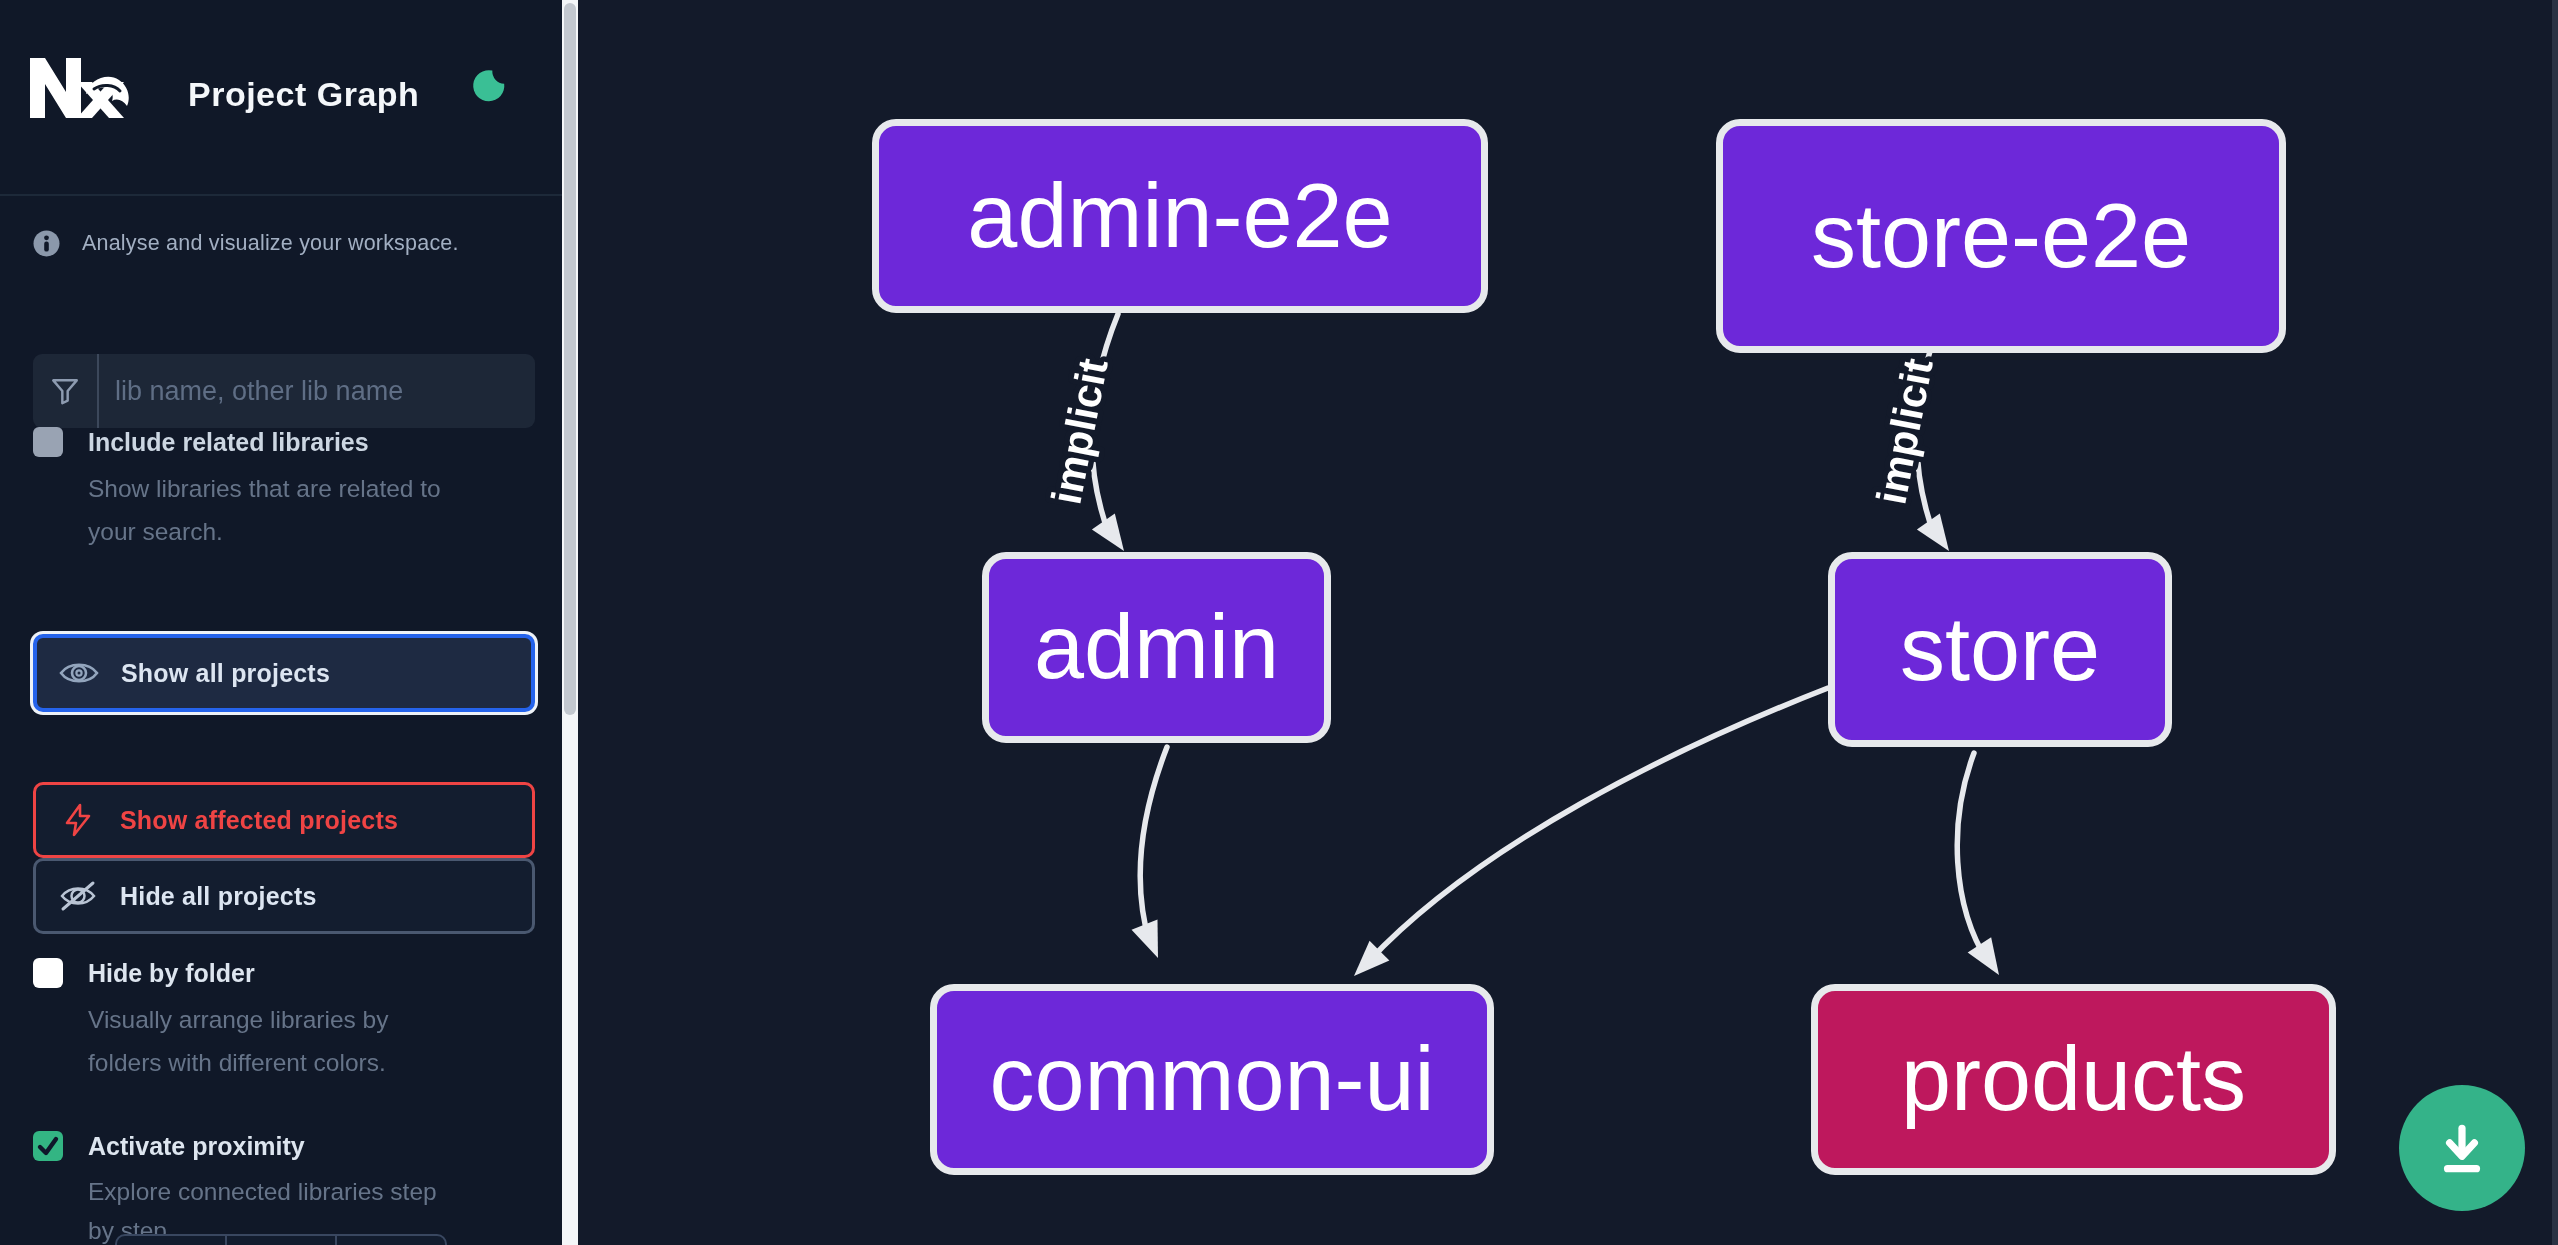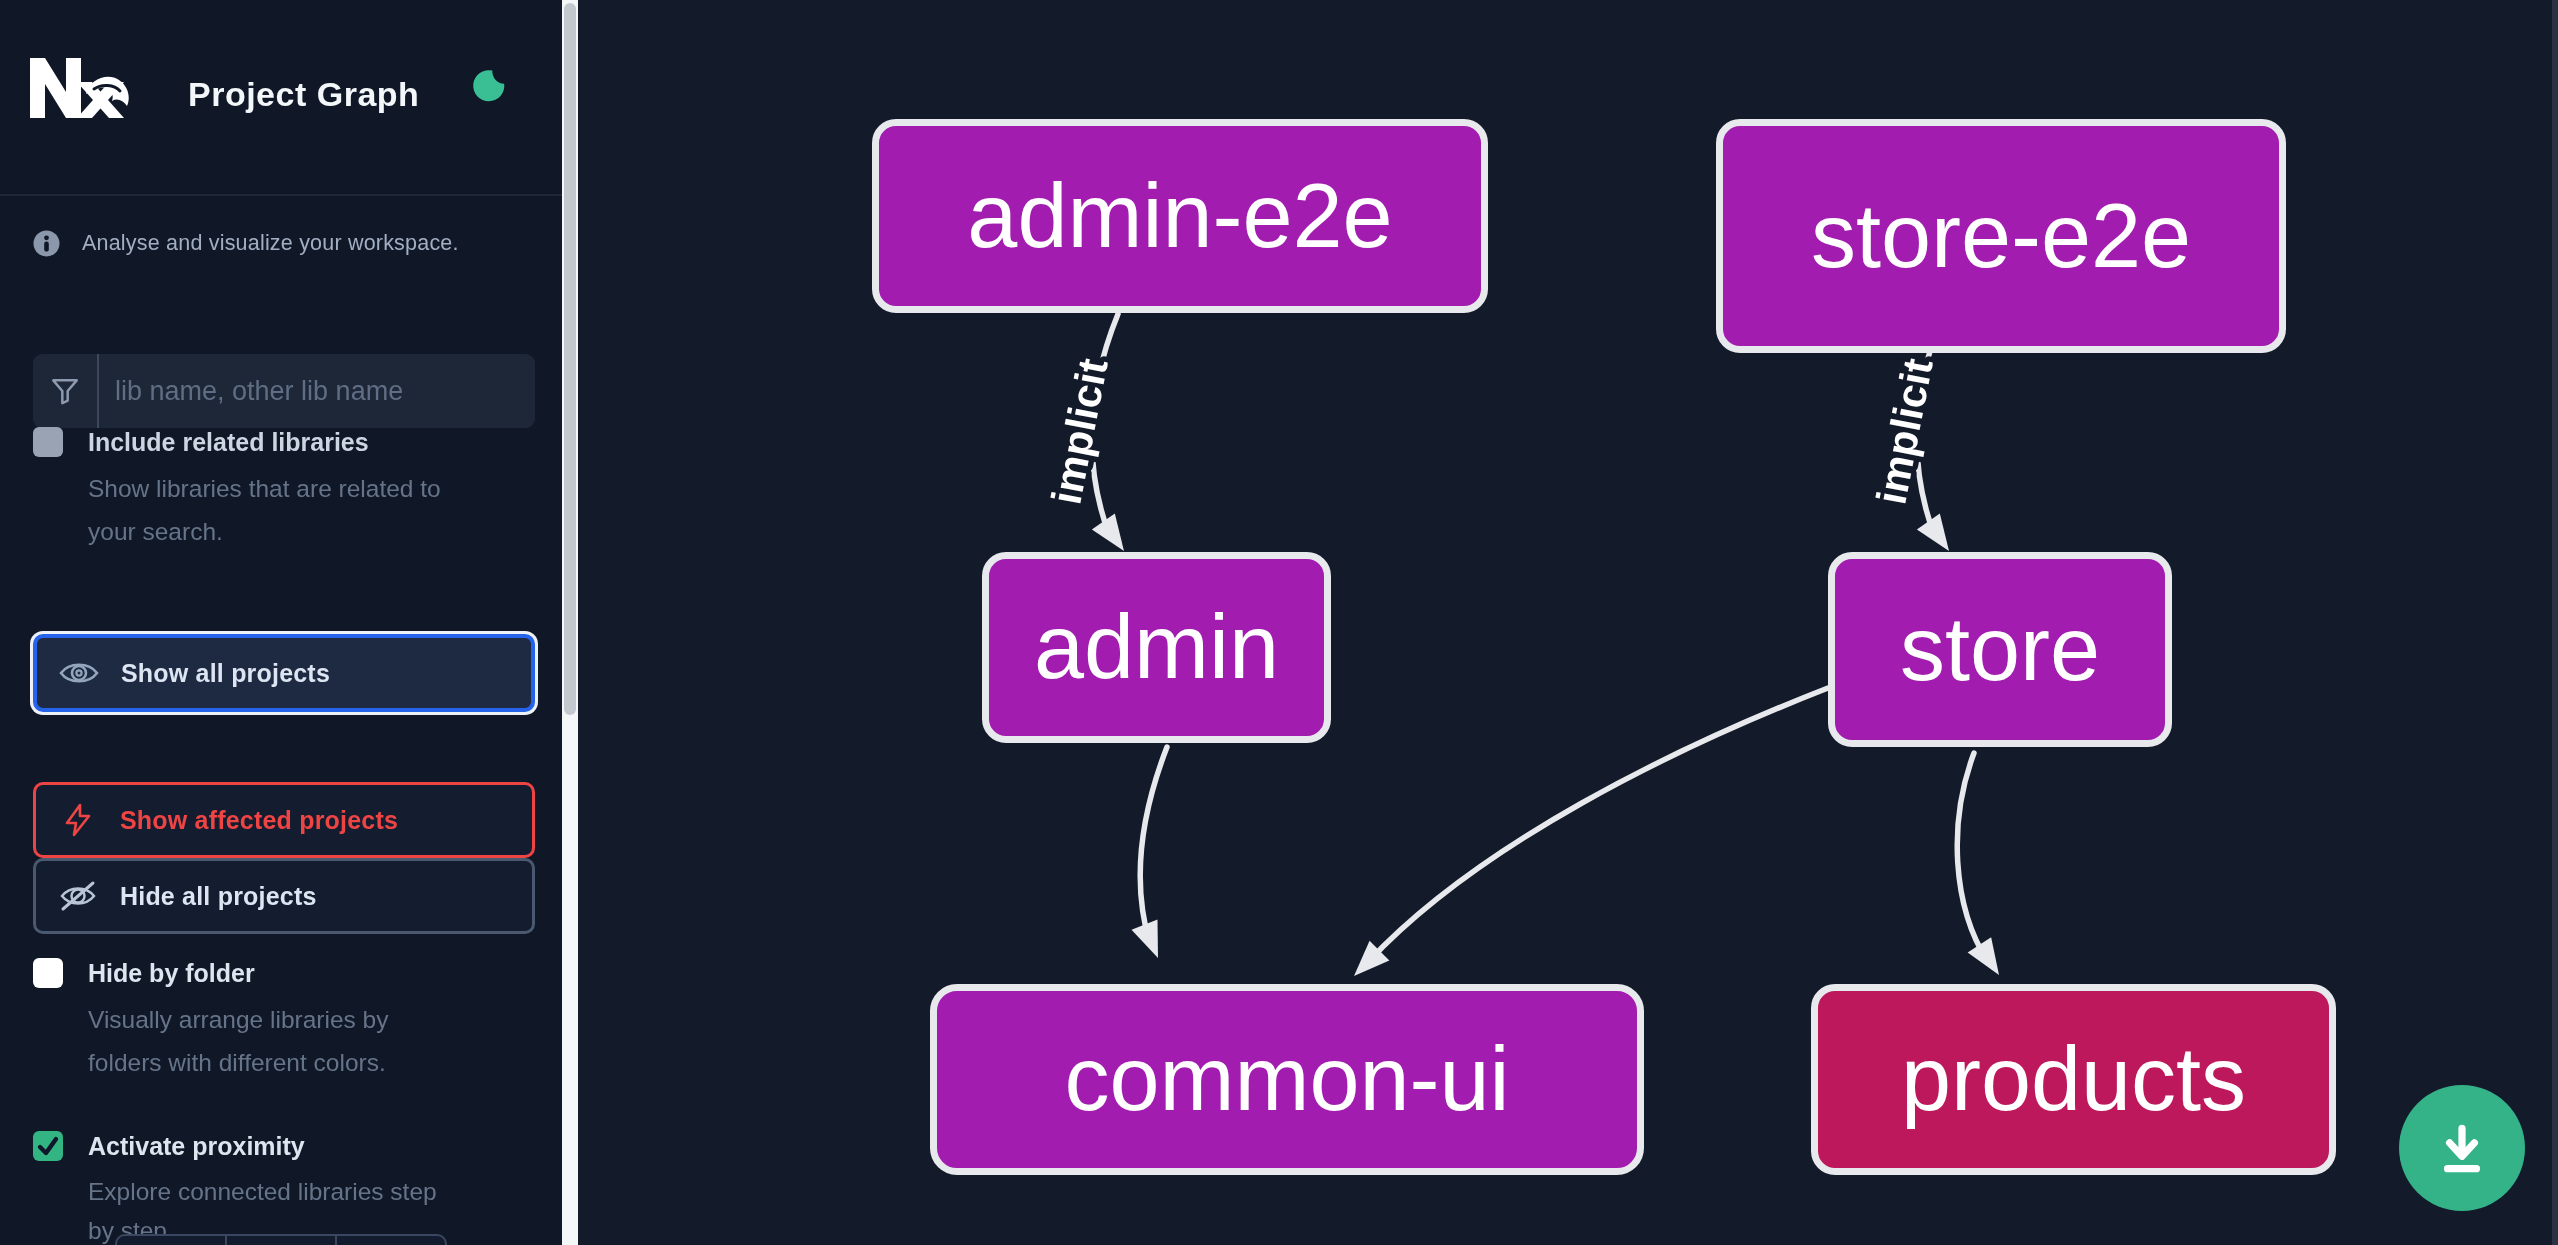--- a/index.html
+++ b/index.html
@@ -41,21 +41,21 @@
   .segmented .seg{flex:1;}
   .segmented .seg + .seg{border-left:2px solid #394760;}
   
   .sb-scroll-track{position:absolute;left:562px;top:0;width:16px;height:1245px;background:#f4f6f8;z-index:5;}
   .sb-scroll-thumb{position:absolute;left:2px;top:3px;width:12px;height:712px;background:#c3c8cf;border-radius:6px;cursor:pointer;}
   
   .canvas{position:absolute;left:578px;top:0;right:0;bottom:0;background:#131a2a;z-index:0;}
   .edges-svg{position:absolute;left:0;top:0;z-index:1;}
   .node{position:absolute;box-sizing:border-box;border:7px solid #e7e9ec;border-radius:24px;display:flex;align-items:center;justify-content:center;z-index:2;cursor:pointer;}
   .node-label{font-size:90px;color:#ffffff;font-weight:400;letter-spacing:0;}
-  .node-pink{background:#a21caf;}
+  .node-pink{background:#6d28d9;}
   .node-gray{background:#be185d;}
   .right-scroll-strip{position:absolute;left:2552px;top:0;width:6px;height:1245px;background:#2a3243;z-index:3;}
   .fab-download{position:absolute;left:2399px;top:1085px;width:126px;height:126px;border-radius:50%;background:#34b389;z-index:6;display:flex;align-items:center;justify-content:center;cursor:pointer;}
 </style>
 </head>
 <body>
 
 <div class="canvas"></div>
 
 <svg class="edges-svg" width="2558" height="1245" viewBox="0 0 2558 1245">
@@ -84,21 +84,21 @@
 </div>
 <div class="node node-pink" style="left:1716px;top:119px;width:570px;height:234px;">
   <span class="node-label">store-e2e</span>
 </div>
 <div class="node node-pink" style="left:982px;top:552px;width:349px;height:191px;">
   <span class="node-label">admin</span>
 </div>
 <div class="node node-pink" style="left:1828px;top:552px;width:344px;height:195px;">
   <span class="node-label">store</span>
 </div>
-<div class="node node-pink" style="left:930px;top:984px;width:714px;height:191px;border-radius:27px;">
+<div class="node node-pink" style="left:930px;top:984px;width:564px;height:191px;">
   <span class="node-label">common-ui</span>
 </div>
 <div class="node node-gray" style="left:1811px;top:984px;width:525px;height:191px;">
   <span class="node-label">products</span>
 </div>
 
 <div class="right-scroll-strip"></div>
 
 <div class="fab-download">
   <svg width="62" height="62" viewBox="0 0 60 60">

